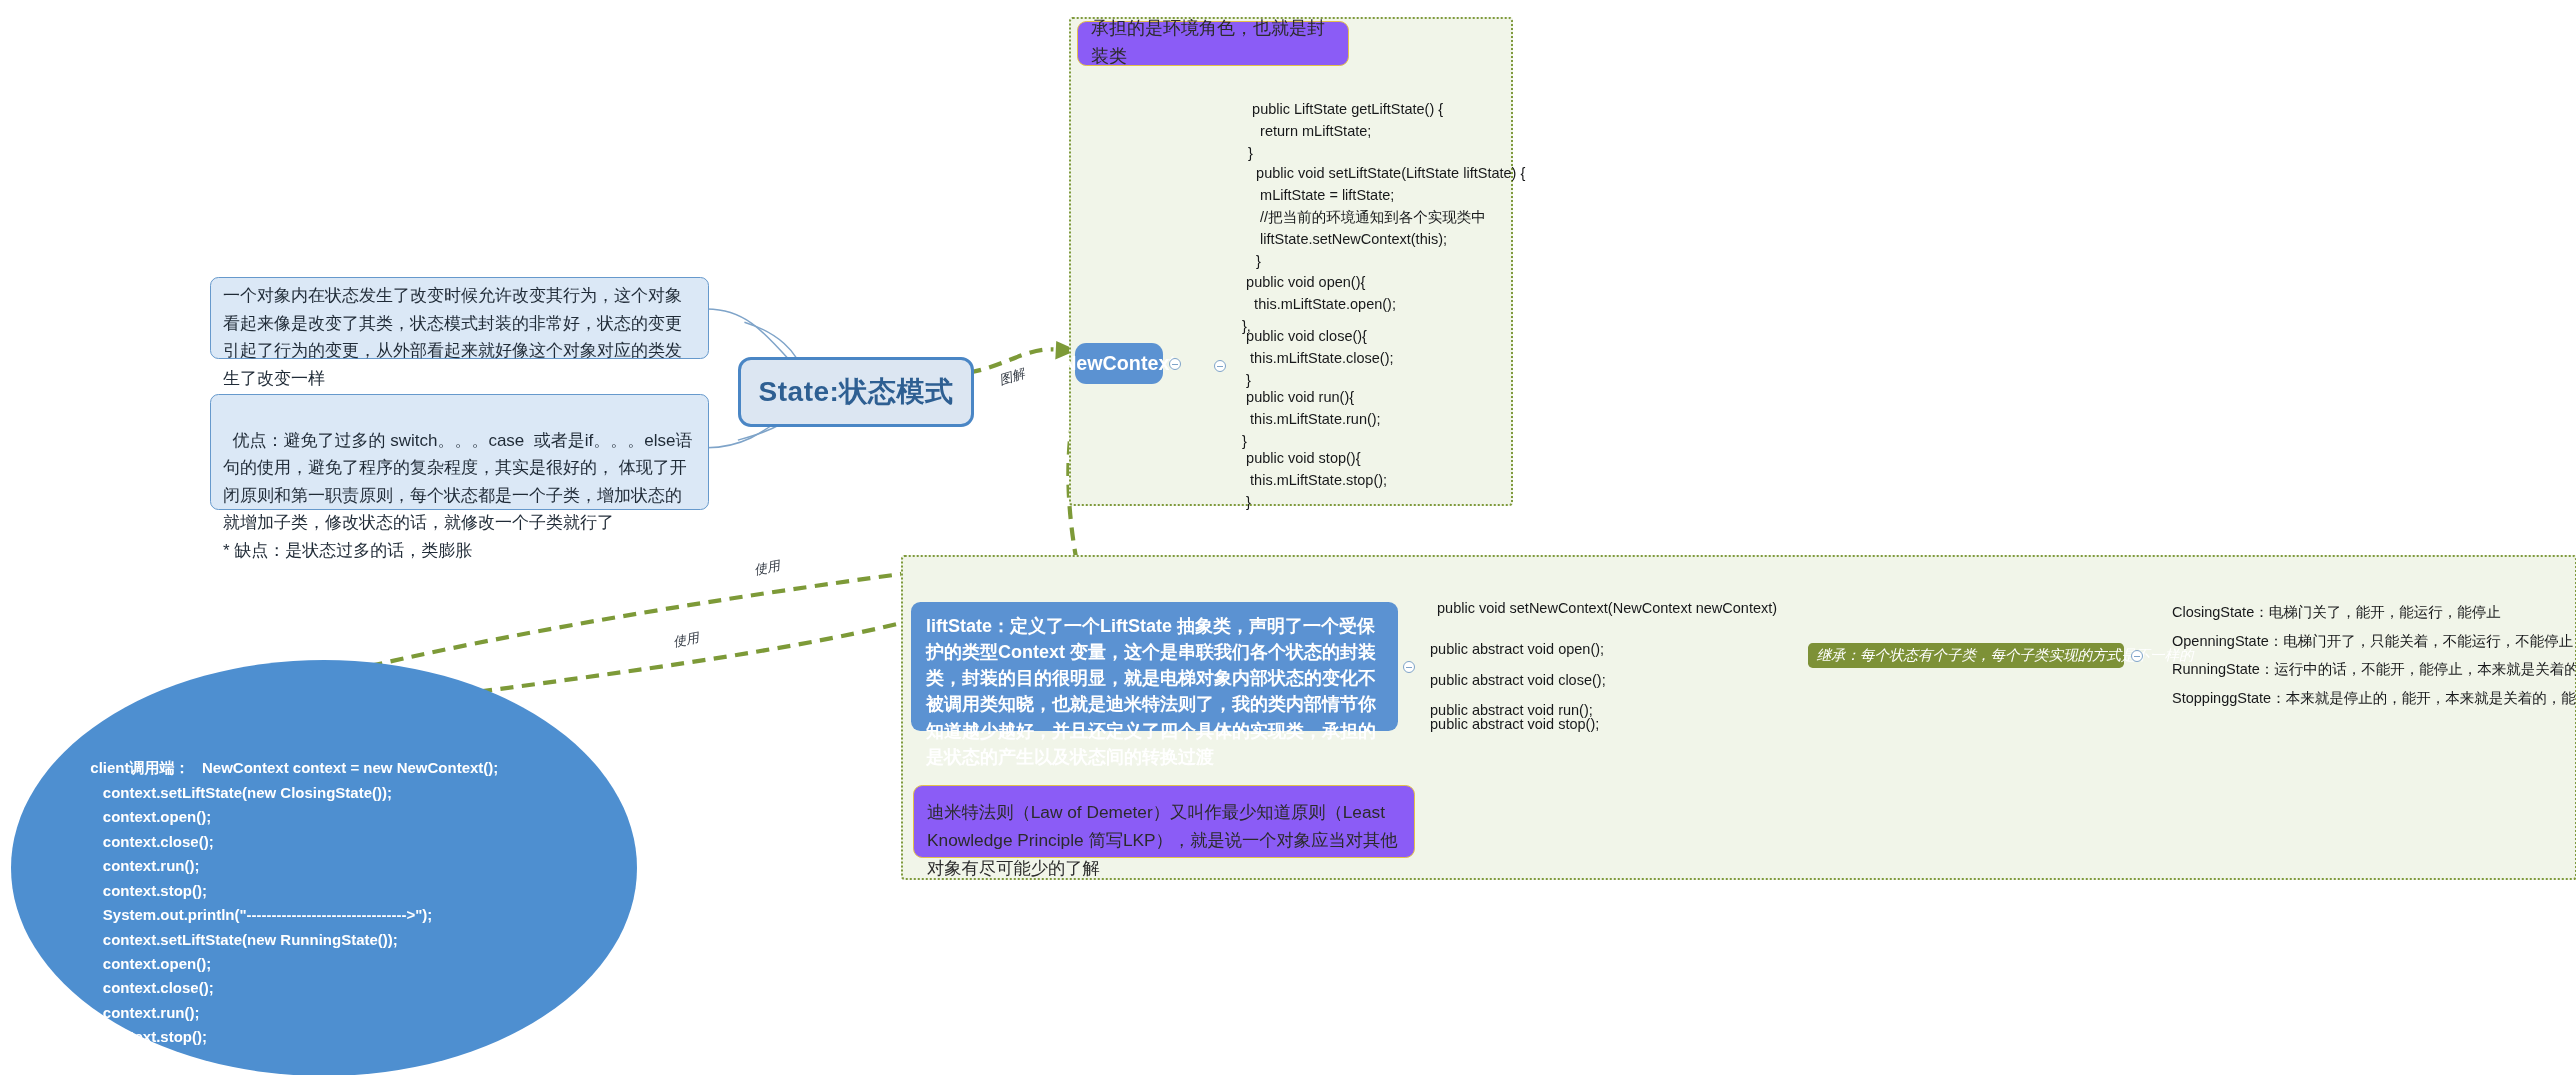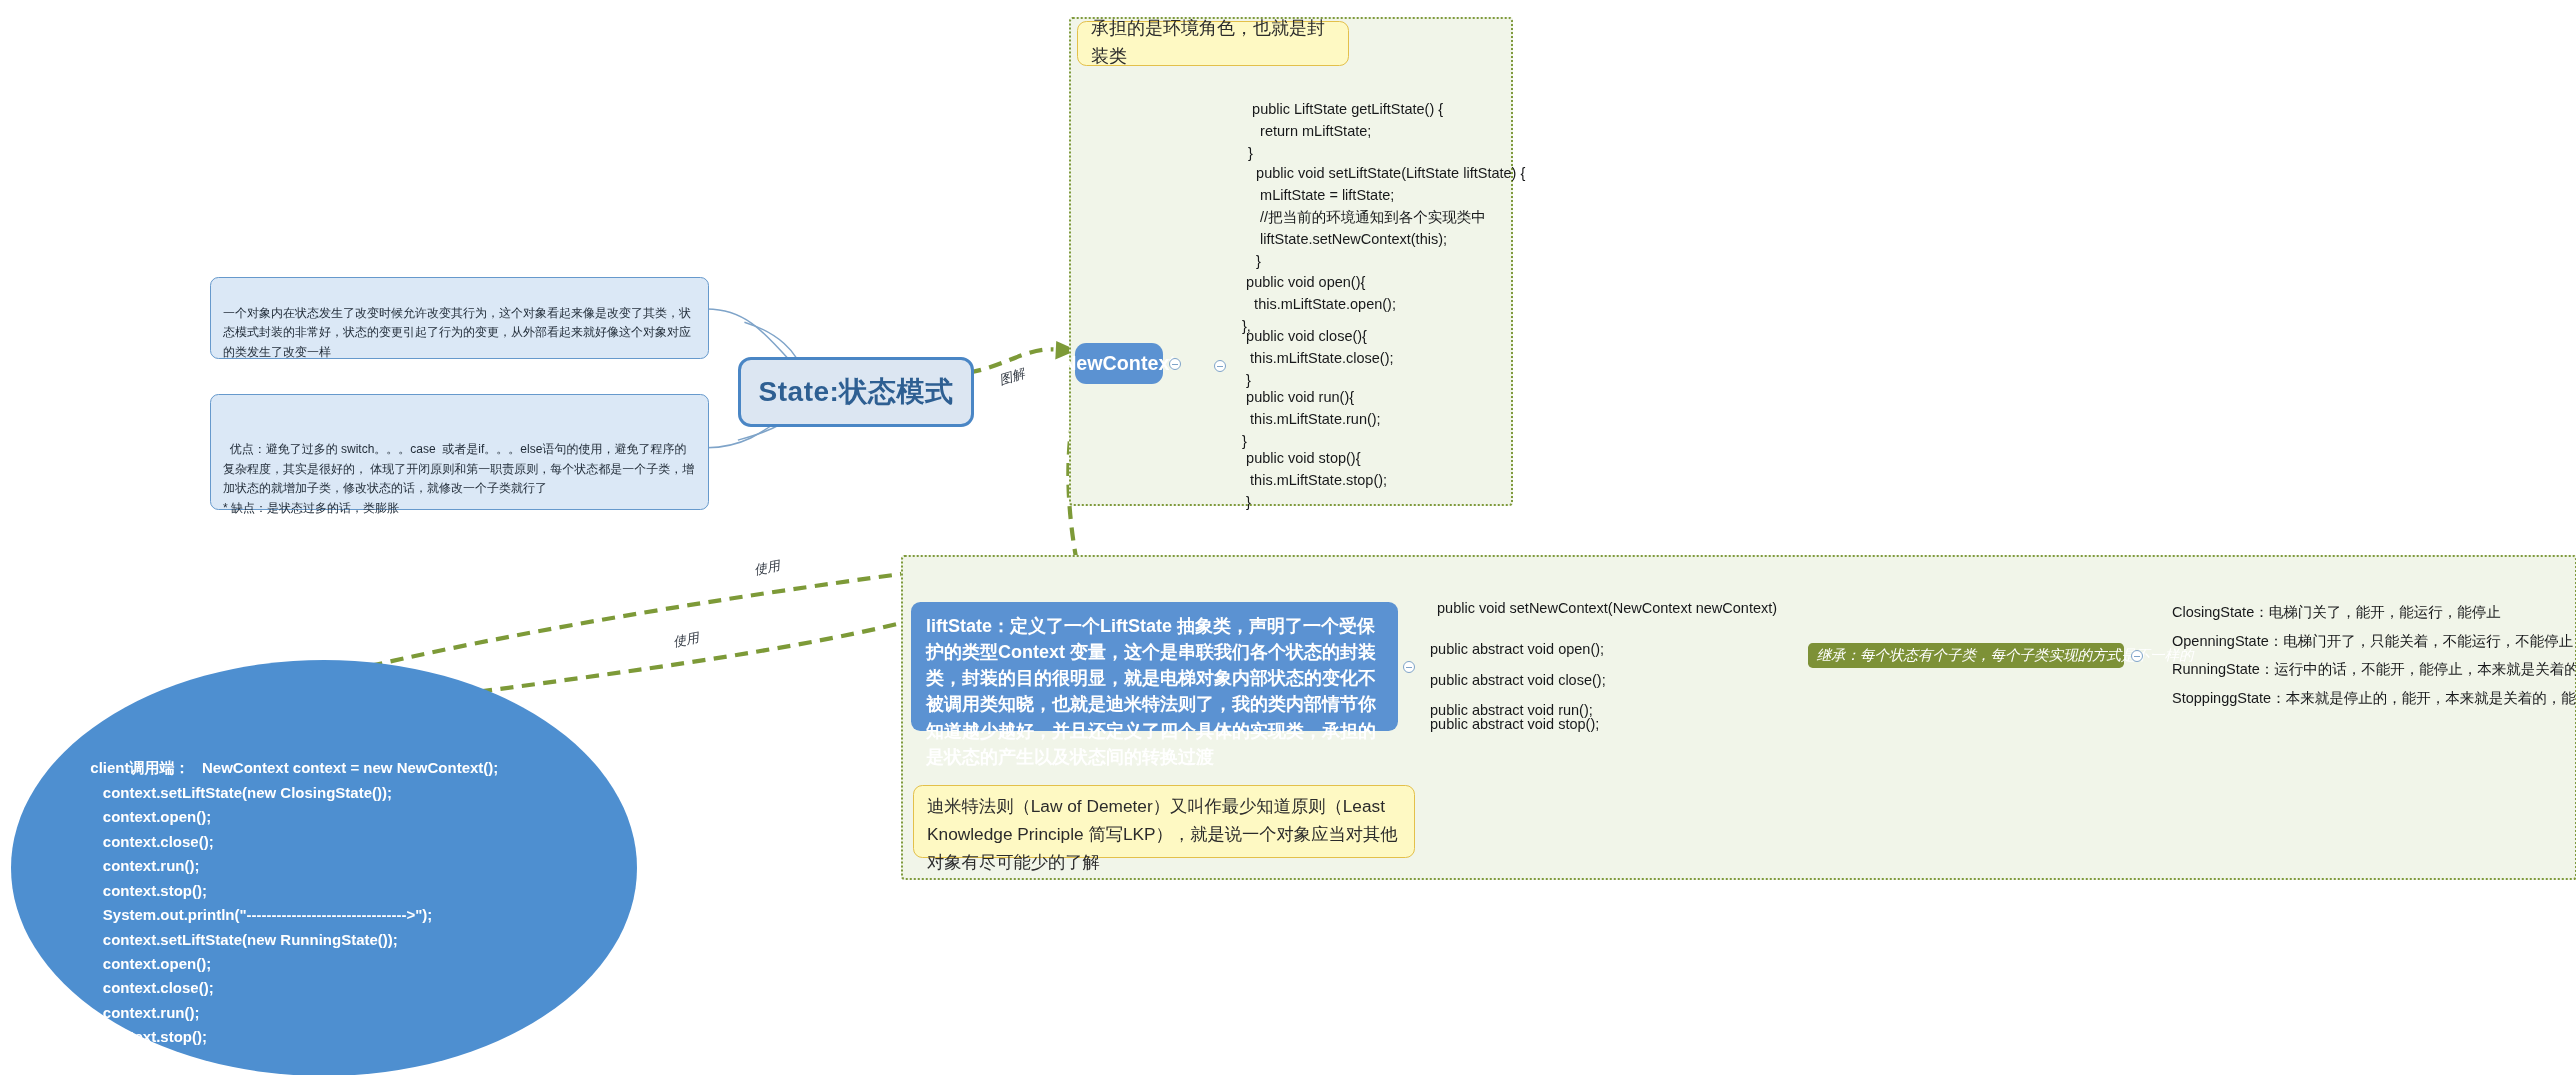--- a/index.html
+++ b/index.html
@@ -28,29 +28,29 @@
   }
   .blue-para{
     position:absolute;background:#5b92d2;border-radius:9.4px;color:#fff;
     font-weight:bold;font-size:18px;line-height:1.45;padding:11.2px 15px 13px 15px;
     box-sizing:border-box;
   }
 
   
   .lb-box{
     position:absolute;background:#dbe8f6;border:1.9px solid #6699cc;
-    border-radius:8.4px;color:#1f2a36;font-size:12px;line-height:1.62;
-    padding:26px 12px;box-sizing:border-box;
+    border-radius:8.4px;color:#1f2a36;font-size:17px;line-height:1.62;
+    padding:4px 12px;box-sizing:border-box;
   }
 
   
   .yellow-box{
-    position:absolute;background:#fef9c3;border:1.9px solid #e3c04a;
+    position:absolute;background:#8b5cf6;border:1.9px solid #e3c04a;
     border-radius:9.4px;color:#2b2b2b;font-size:18px;line-height:1.55;
-    padding:6px 13px;box-sizing:border-box;
+    padding:12px 13px;box-sizing:border-box;
   }
   .yellow-box.small{font-size:18px;}
   .yellow-box.demeter{font-size:17.3px;line-height:1.62;}
 
   
   .olive-box{
     position:absolute;background:#7d9137;border-radius:4.7px;
     color:#ffffff;font-size:14.5px;font-style:italic;
     display:flex;align-items:center;padding:0 8.4px;box-sizing:border-box;
     white-space:nowrap;

